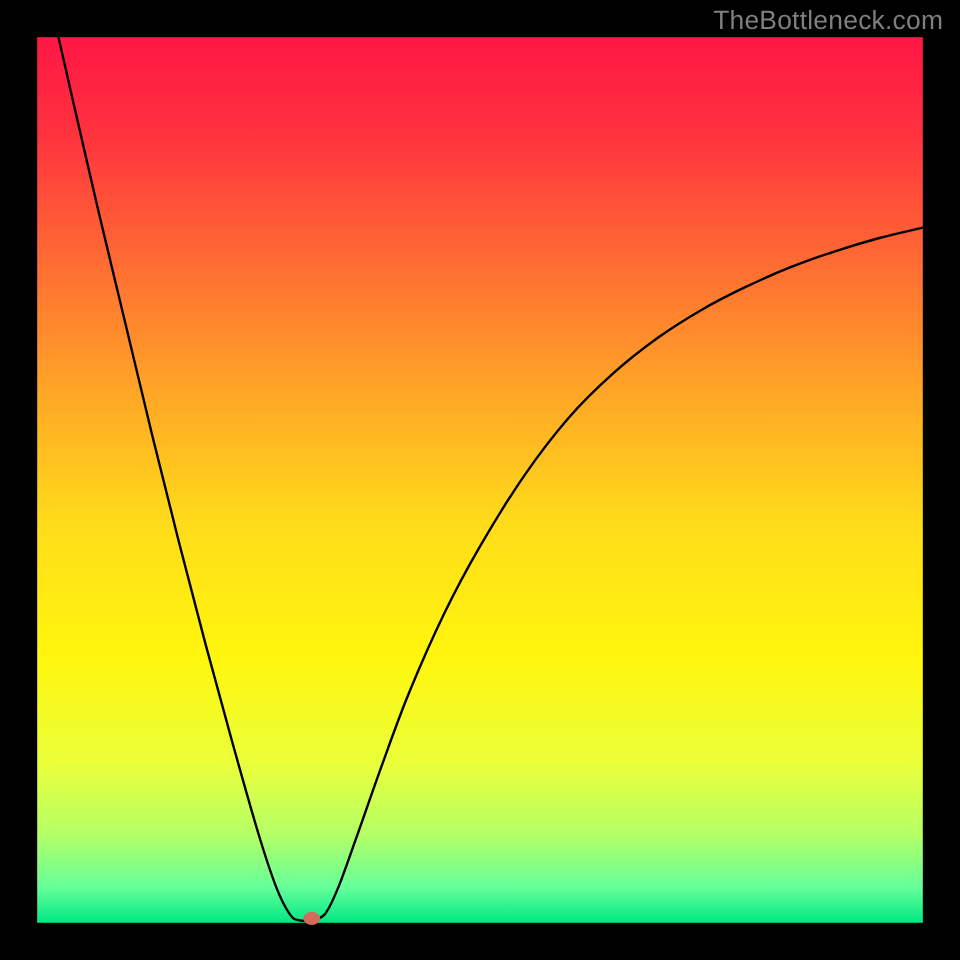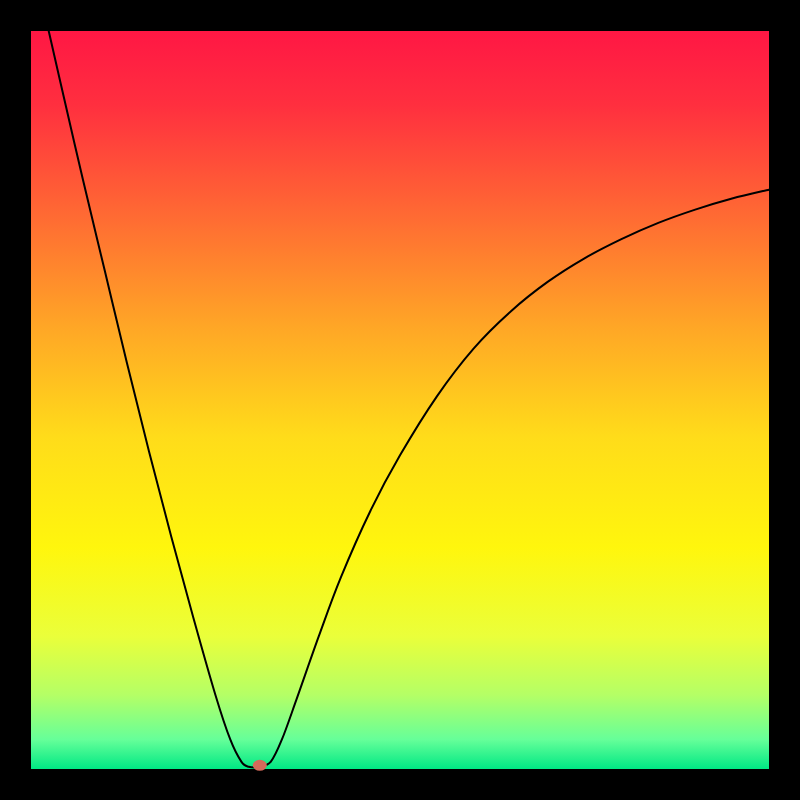--- a/index.html
+++ b/index.html
@@ -30,20 +30,21 @@
   svg {
     position: absolute;
     top: 0;
     left: 0;
   }
 </style>
 </head>
 <body>
 
 <div class="frame">
+  <div class="watermark">TheBottleneck.com</div>
   <svg id="chart-svg" width="800" height="800" viewBox="0 0 800 800">
     <defs>
       <linearGradient id="bg-grad" x1="0" y1="0" x2="0" y2="1">
           <stop offset="0%" stop-color="#ff1744"></stop>
           <stop offset="10%" stop-color="#ff2f3f"></stop>
           <stop offset="25%" stop-color="#ff6a33"></stop>
           <stop offset="40%" stop-color="#ffa626"></stop>
           <stop offset="55.00000000000001%" stop-color="#ffdc1a"></stop>
           <stop offset="70%" stop-color="#fff60d"></stop>
           <stop offset="82%" stop-color="#eaff3a"></stop>

